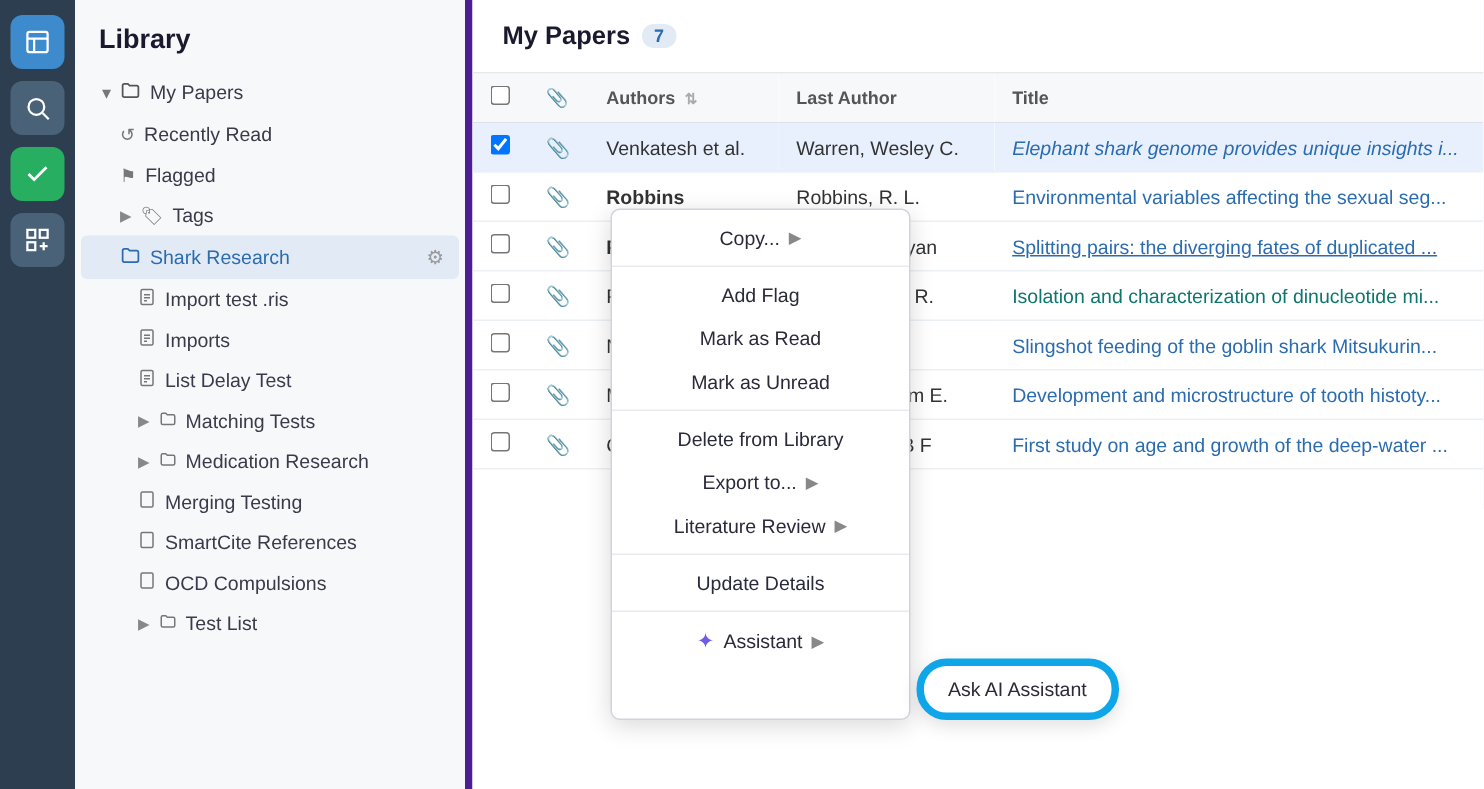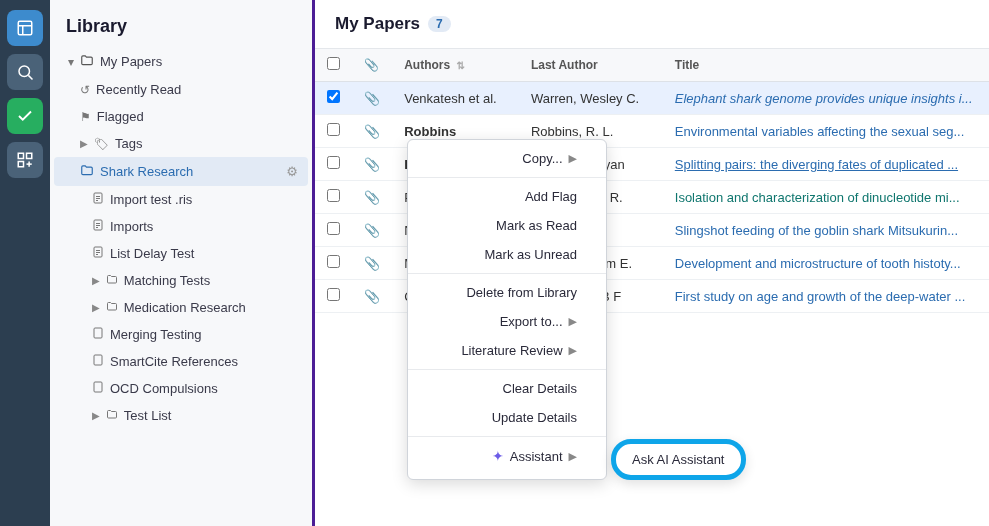--- a/index.html
+++ b/index.html
@@ -24,21 +24,21 @@
       cursor: pointer;
     }
     .icon-bar-item.active { background: #3d8bcd; }
     .icon-bar-item.green { background: #27ae60; }
     .icon-bar-item.light { background: #4a6278; }
 
     
     .sidebar {
       width: 265px;
       background: #f7f8fa;
-      border-right: 3px solid #4c1d95;
+      border-right: 5px solid #4c1d95;
       display: flex;
       flex-direction: column;
       overflow-y: auto;
     }
     .sidebar-title {
       font-size: 18px;
       font-weight: 600;
       color: #1a1a2e;
       padding: 16px 16px 10px 16px;
     }
@@ -143,21 +143,21 @@
       padding: 4px 0;
     }
     .menu-item {
       display: flex;
       align-items: center;
       padding: 7px 29px;
       cursor: pointer;
       color: #2a2a3a;
       font-size: 13px;
       gap: 6px;
-      justify-content: flex-end;
+      justify-content: center;
     }
     .menu-item .chevron-right { color: #888; font-size: 11px; }
     .menu-divider { border: none; border-top: 1px solid #e8eaed; margin: 4px 0; }
     .menu-item.assistant-item { display: flex; align-items: center; gap: 6px; }
     .assistant-icon { color: #6c5ce7; font-size: 14px; }
 
     
     .ai-bubble {
       background: #fff;
       border: 5px solid #0ea5e9;
@@ -444,23 +444,20 @@
           <span class="chevron-right">▶</span>
         </div>
         <div class="menu-item">
           <span>Literature Review</span>
           <span class="chevron-right">▶</span>
         </div>
 
         <hr class="menu-divider">
 
         <div class="menu-item">
-          <span>Clear Details</span>
-        </div>
-        <div class="menu-item">
           <span>Update Details</span>
         </div>
 
         <hr class="menu-divider">
 
         <div class="menu-item assistant-item">
           <span class="assistant-icon">✦</span>
           <span>Assistant</span>
           <span class="chevron-right">▶</span>
         </div>

